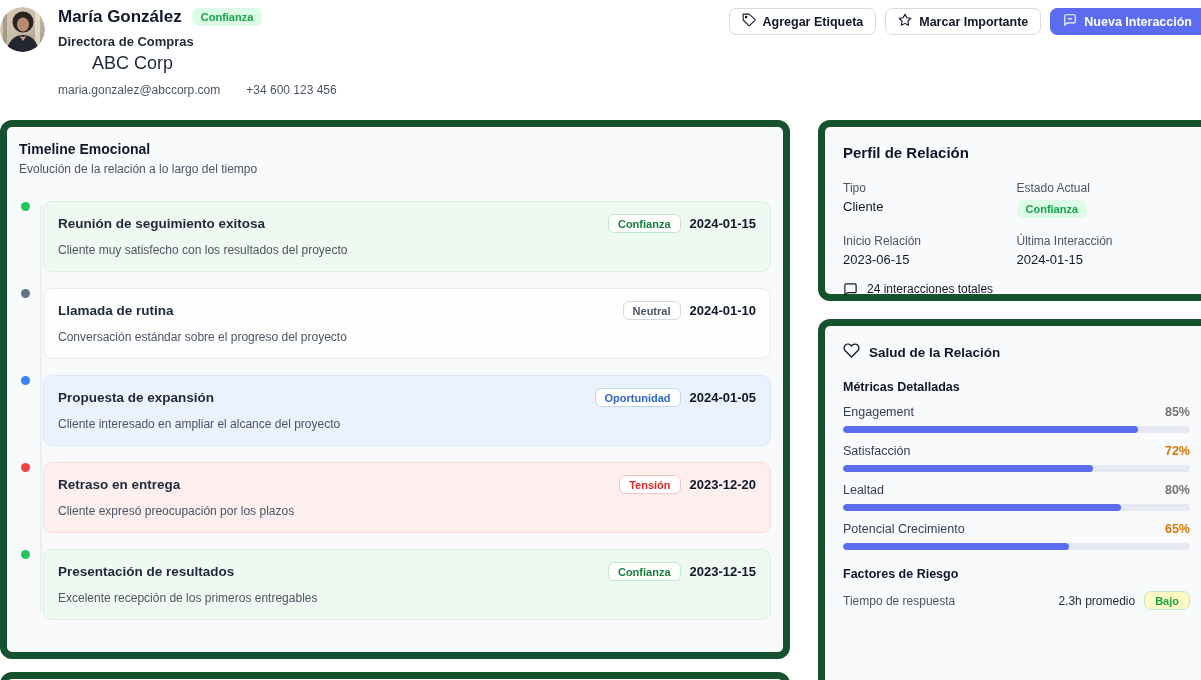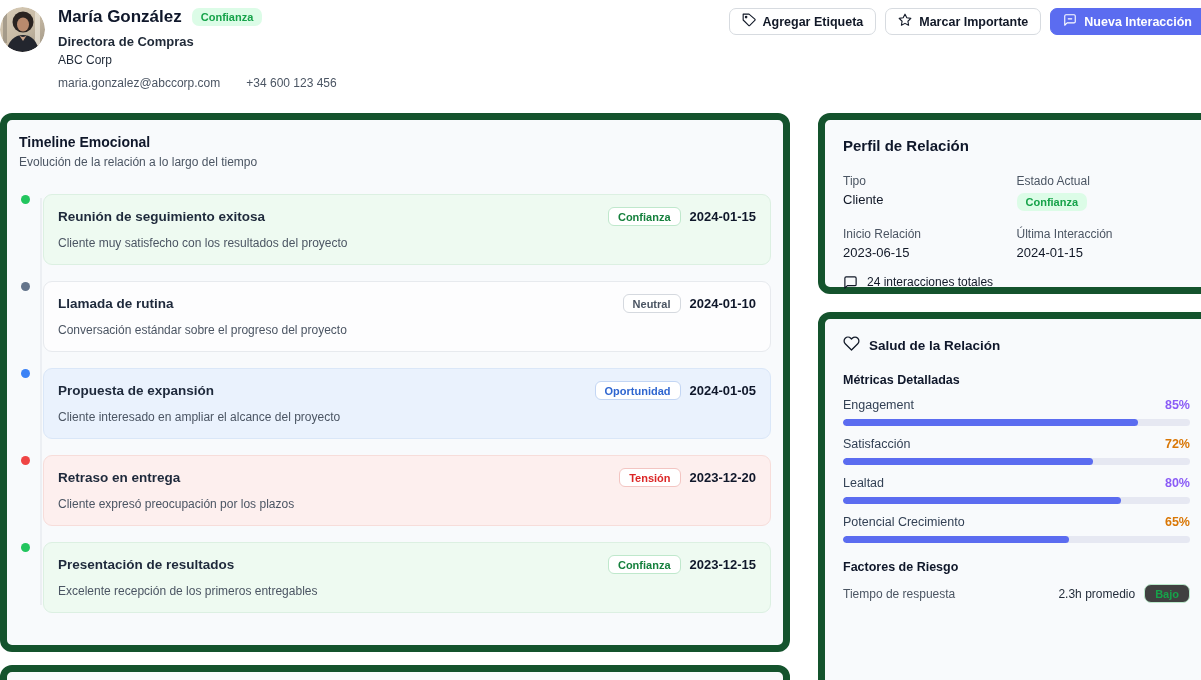--- a/index.html
+++ b/index.html
@@ -9,21 +9,21 @@
 
   
   .header { display: flex; align-items: flex-start; }
   .avatar { width: 45px; height: 45px; border-radius: 50%; overflow: hidden; flex: 0 0 45px; }
   .header-info { margin-left: 13px; }
   .name-row { display: flex; align-items: center; gap: 10px; }
   .contact-name { font-size: 17px; font-weight: 700; color: #0f172a; }
   .badge-soft-green { background: #dcfce7; color: #16a34a; font-size: 11px; font-weight: 600;
     padding: 3px 9px; border-radius: 7px; }
   .contact-title { font-size: 13px; font-weight: 600; color: #1f2937; margin-top: 7px; }
-  .contact-company { font-size: 12px; color: #1f2937; margin-top: 4px; }
+  .contact-company { font-size: 18px; color: #1f2937; margin-top: 4px; margin-left: 34px; }
   .contact-row { display: flex; gap: 26px; margin-top: 9px; font-size: 12px; color: #4b5563; }
   .header-actions { margin-left: auto; display: flex; gap: 9px; padding-top: 1px; }
   .btn { display: inline-flex; align-items: center; gap: 7px; height: 27px; padding: 0 12px;
     background: #ffffff; border: 1px solid #d7dbe0; border-radius: 7px; font-size: 12.5px;
     font-weight: 600; color: #111827; cursor: pointer; font-family: inherit; white-space: nowrap; }
   .btn svg { flex: 0 0 auto; }
   .btn-primary { background: #5b6cf0; border-color: #5b6cf0; color: #ffffff; padding-right: 22px; }
 
   
   .main { display: flex; gap: 28px; margin-top: 23px; align-items: flex-start; }
@@ -79,30 +79,30 @@
   .health-title { font-size: 13.5px; font-weight: 700; color: #0f172a; }
   .score-block { text-align: center; margin-top: 16px; }
   .score-number { font-size: 33px; font-weight: 700; color: #b8860b; line-height: 1; }
   .score-badges { display: flex; justify-content: center; align-items: center; gap: 9px; margin-top: 9px; }
   .badge-buena { background: #fcf3c8; color: #a16207; font-size: 12px; font-weight: 600;
     padding: 3px 12px; border-radius: 8px; }
   .subhead { font-size: 12.5px; font-weight: 700; color: #0f172a; margin-top: 17px; }
   .metric { margin-top: 11px; }
   .metric-row { display: flex; justify-content: space-between; font-size: 12.5px; color: #334155; }
   .metric-val { font-weight: 600; }
-  .metric-val.good { color: #8b5cf6; } .metric-val.warn { color: #d97706; }
+  .metric-val.good { color: #737373; } .metric-val.warn { color: #d97706; }
   .bar-track { margin-top: 7px; height: 7px; border-radius: 4px; background: #e6e8f2; overflow: hidden; }
   .bar-fill { height: 100%; border-radius: 4px; background: #5b6cf0; }
   .risk-row { display: flex; align-items: center; margin-top: 10px; font-size: 12px; }
   .risk-label { color: #4b5563; }
   .risk-right { margin-left: auto; display: flex; align-items: center; gap: 9px; }
   .risk-value { color: #1f2937; }
   .risk-pill { font-size: 11px; font-weight: 600; padding: 2.5px 10px; border-radius: 7px;
     background: #ffffff; border: 1px solid; }
-  .risk-low { color: #16a34a; border-color: #bbe9cb; background: #404040; }
+  .risk-low { color: #16a34a; border-color: #bbe9cb; background: #fef9c3; }
 </style>
 </head>
 <body>
 
 <div class="page">
 
   <div class="header">
     <div class="avatar">
       <svg width="45" height="45" viewBox="0 0 45 45" xmlns="http://www.w3.org/2000/svg">
         <defs>

